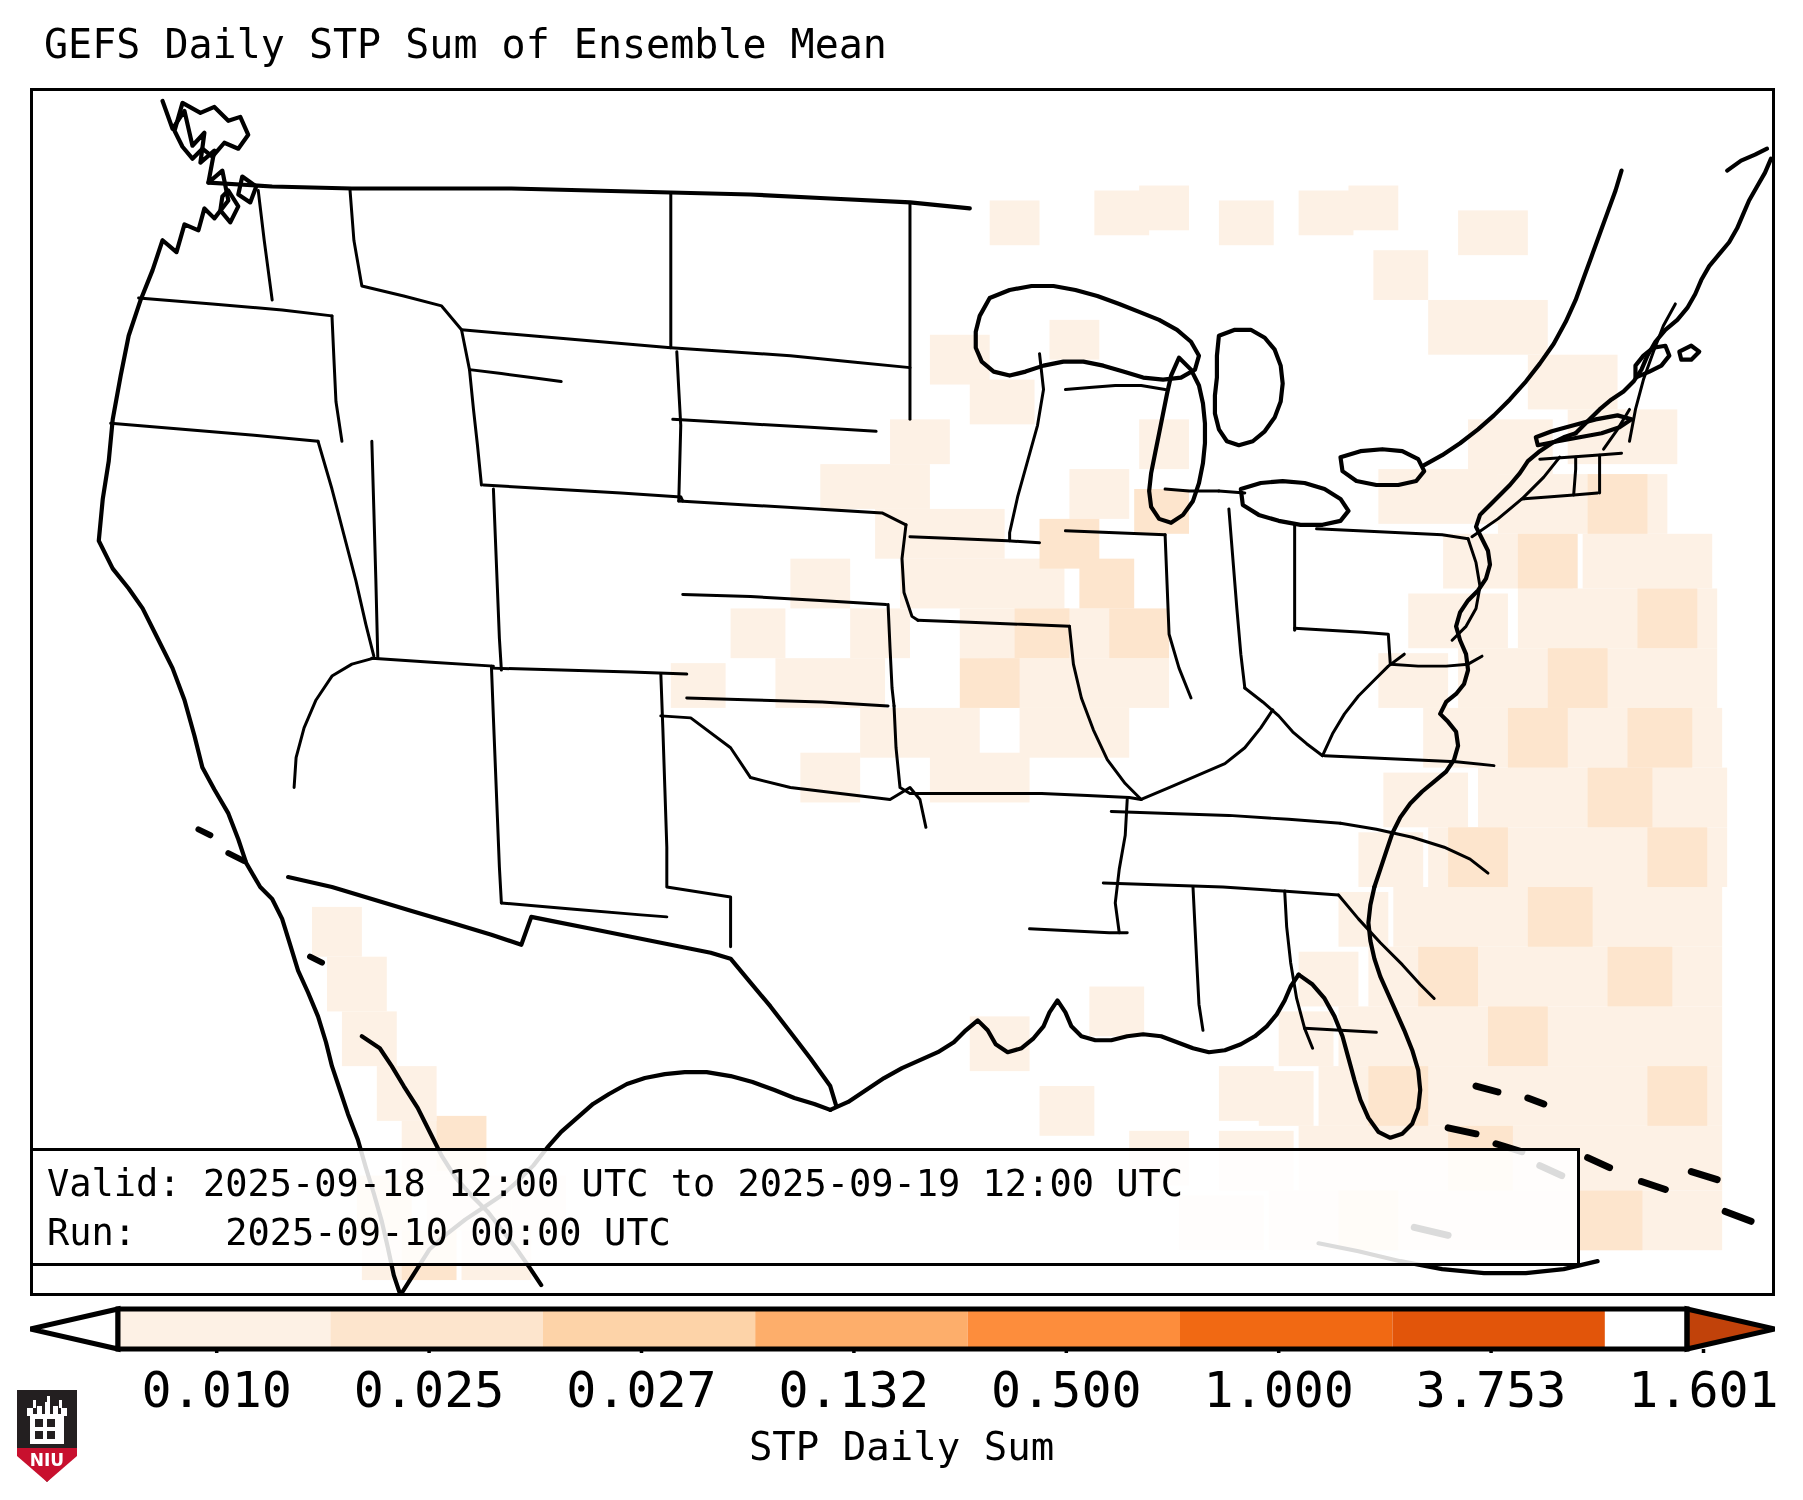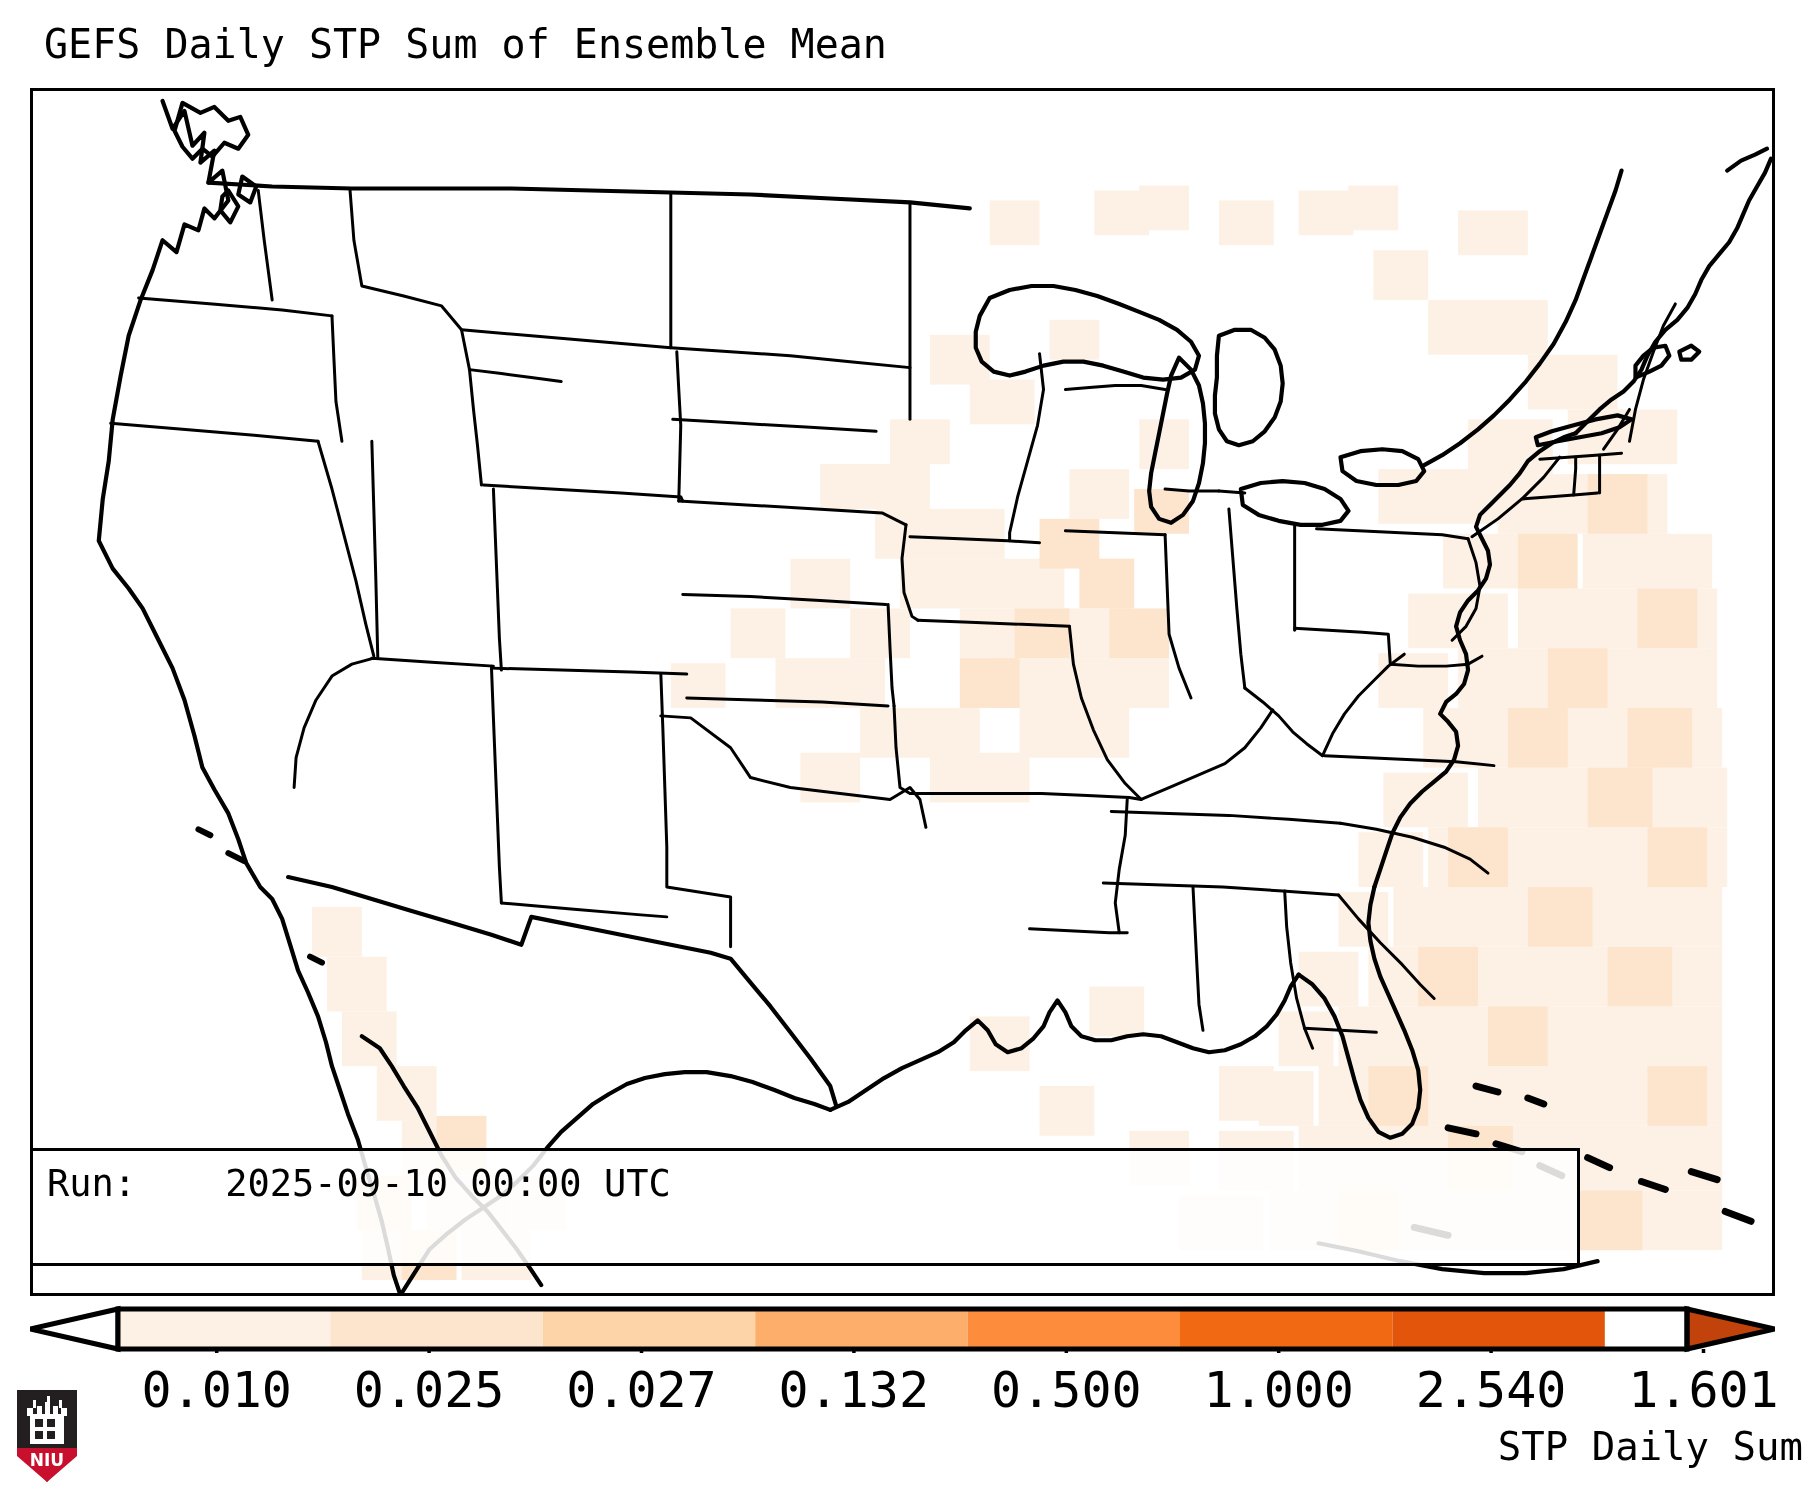--- a/index.html
+++ b/index.html
@@ -94,21 +94,21 @@
     line-height: 44px;
     color: #000000;
     white-space: pre;
   }
 
   #colorbar-axis-label {
     position: absolute;
     top: 1423px;
     left: 0;
     width: 1803px;
-    text-align: right;
+    text-align: center;
     font-family: "DejaVu Sans Mono", monospace;
     font-size: 39px;
     line-height: 48px;
     color: #000000;
   }
 
   
   #niu-logo {
     position: absolute;
     left: 14px;
@@ -485,20 +485,21 @@
       <path d="M 1036 300 L 1060 298 L 1086 296 L 1112 296 L 1136 300"></path>
 
       <path d="M 438 280 L 470 284 L 500 288 L 530 292"></path>
 
       <path d="M 646 262 L 648 300 L 650 336 L 648 412"></path>
     </g>
   </svg>
 </div>
 
 <div id="info-box">
+  <div class="info-line">Valid: 2025-09-18 12:00 UTC to 2025-09-19 12:00 UTC</div>
   <div class="info-line">Run:    2025-09-10 00:00 UTC</div>
 </div>
 
 <div id="colorbar-wrap">
   <svg id="colorbar-svg" width="1745" height="48" viewBox="0 0 1745 48">
 
     <polygon points="0,24 88,4 88,44" fill="#ffffff" stroke="#000000" stroke-width="5"></polygon>
 
     <g>
       <rect x="88" y="4" width="212.4" height="40" fill="#fdf1e5"></rect>
@@ -527,21 +528,21 @@
   </svg>
 </div>
 
 <div id="colorbar-ticklabels">
   <span class="tick-label" style="left:10.70%">0.010</span>
   <span class="tick-label" style="left:22.87%">0.025</span>
   <span class="tick-label" style="left:35.04%">0.027</span>
   <span class="tick-label" style="left:47.21%">0.132</span>
   <span class="tick-label" style="left:59.39%">0.500</span>
   <span class="tick-label" style="left:71.56%">1.000</span>
-  <span class="tick-label" style="left:83.73%">2.540</span>
+  <span class="tick-label" style="left:83.73%">3.753</span>
   <span class="tick-label" style="left:95.90%">1.601</span>
 </div>
 
 <div id="colorbar-axis-label">STP Daily Sum</div>
 
 <div id="niu-logo">
   <svg width="66" height="100" viewBox="0 0 66 100">
 
     <path d="M3 4 L63 4 L63 62 L33 96 L3 62 Z" fill="#231f20"></path>
 

